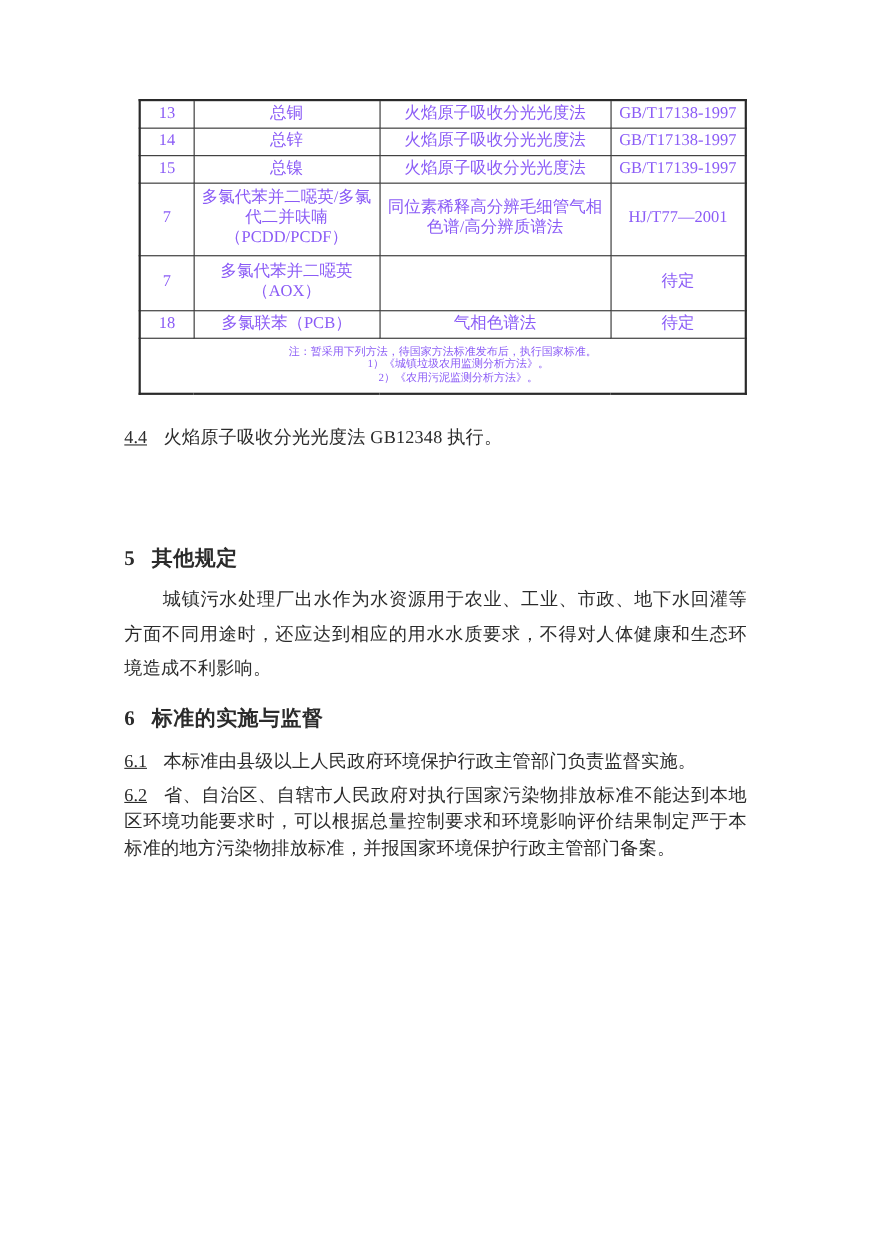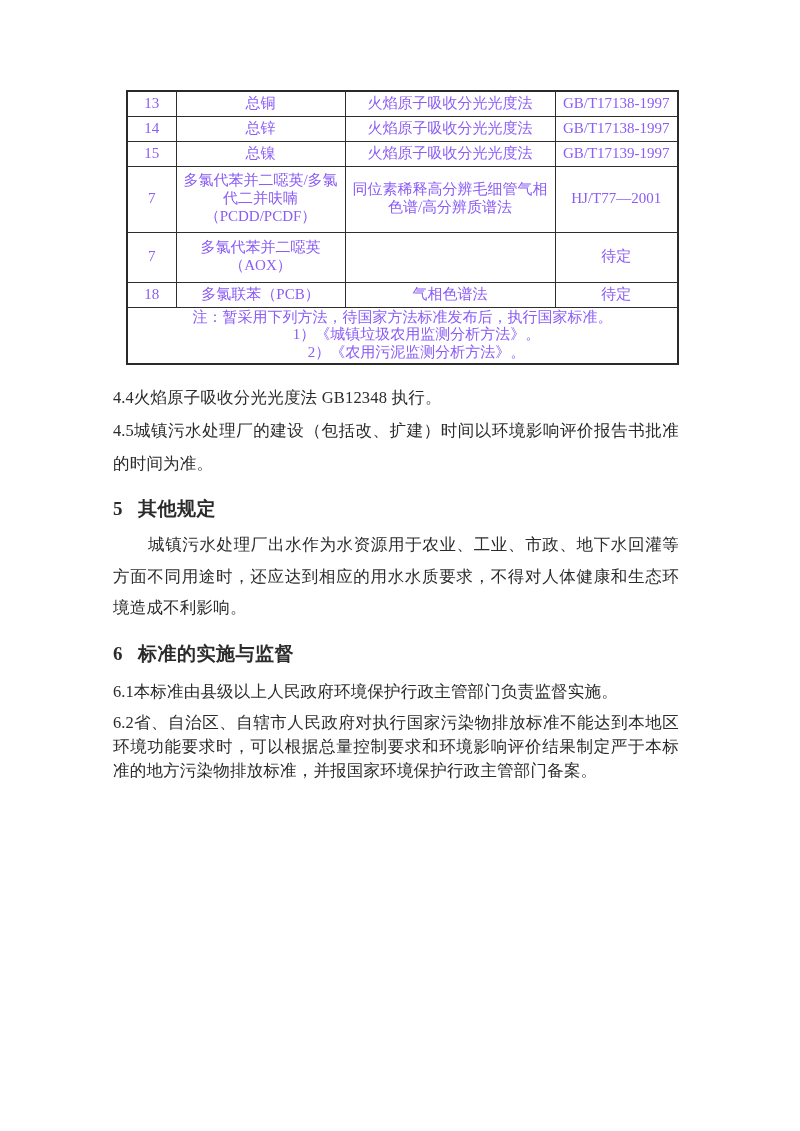--- a/index.html
+++ b/index.html
@@ -38,37 +38,39 @@
   }
   table.methods { border: 2px solid #2a2a2a; }
   tr.r-short td { height: 25px; }
   tr.r-tall  td { height: 66px; }
   tr.r-mid   td { height: 50px; }
   td.note-cell {
     text-align: left;
     height: 51px;
     padding: 2px 6px 3px 6px;
     line-height: 16.5px;
-    font-size: 15px;
+    font-size: 10px;
   }
   .note-item { padding-left: 28px; }
 
   
   .para {
     position: absolute;
     left: 113px;
     width: 566px;
     font-size: 16.5px;
     line-height: 32.5px;
     text-align: justify;
     letter-spacing: 0.2px;
   }
   .para .num {
     display: inline-block;
+    margin-right: 15px;
     letter-spacing: 0;
+    text-decoration: underline;
   }
   .heading {
     position: absolute;
     left: 113px;
     width: 566px;
     font-size: 19px;
     font-weight: bold;
     line-height: 24px;
     letter-spacing: 0.5px;
   }
@@ -133,23 +135,20 @@
           </td>
         </tr>
       </tbody>
     </table>
   </div>
 
   <div class="para" style="top:382px">
     <span class="num">4.4</span><span>火焰原子吸收分光光度法 GB12348 执行。</span>
   </div>
 
-  <div class="para" style="top:415px">
-    <span class="num">4.5</span><span>城镇污水处理厂的建设（包括改、扩建）时间以环境影响评价报告书批准的时间为准。</span>
-  </div>
 
   <div class="heading" style="top:497px">
     <span class="num">5</span><span>其他规定</span>
   </div>
 
   <div class="para indent2" style="top:529px; line-height:31.5px;">城镇污水处理厂出水作为水资源用于农业、工业、市政、地下水回灌等方面不同用途时，还应达到相应的用水水质要求，不得对人体健康和生态环境造成不利影响。</div>
 
   <div class="heading" style="top:642px">
     <span class="num">6</span><span>标准的实施与监督</span>
   </div>

